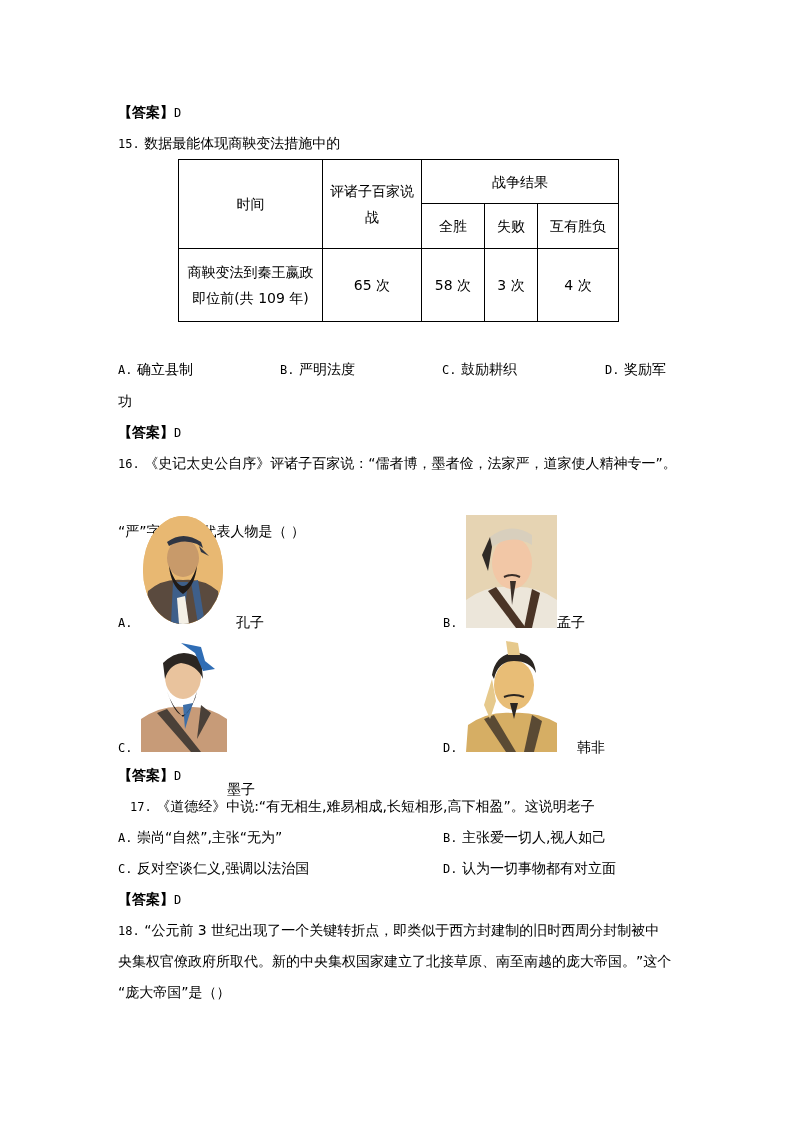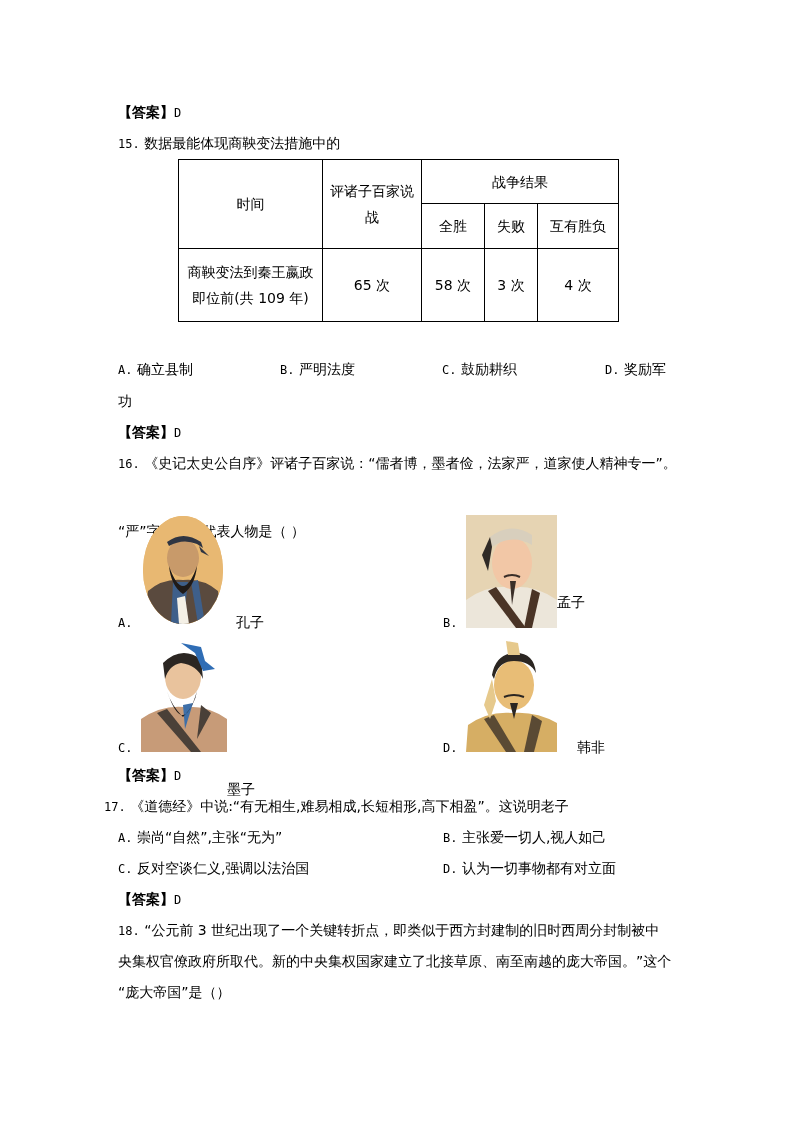--- a/index.html
+++ b/index.html
@@ -113,21 +113,21 @@
     <path d="M0 113 L0 85 Q20 70 45 72 Q70 70 91 85 L91 113 Z" fill="#ece6da"></path>
     <path d="M22 76 L50 113 L60 113 L30 72 Z" fill="#4a3426"></path>
     <path d="M66 74 L58 113 L66 113 L74 78 Z" fill="#4a3426"></path>
     <ellipse cx="46" cy="48" rx="20" ry="26" fill="#f2c7a6"></ellipse>
     <path d="M24 22 Q46 6 66 20 L66 30 Q46 18 26 32 Z" fill="#d8cfbd"></path>
     <path d="M24 22 L16 40 L22 56 L26 32 Z" fill="#2f2a26"></path>
     <path d="M38 62 Q46 58 54 62" stroke="#3a2e28" stroke-width="2" fill="none"></path>
     <path d="M44 66 L46 90 L50 66 Z" fill="#3a2e28"></path>
   </svg>
 </div>
-<div class="abs" style="left:557px;top:592px;"><span>孟子</span></div>
+<div class="abs" style="left:557px;top:612px;"><span>孟子</span></div>
 
 <div class="abs" style="left:118px;top:737px;"><span class="lat">C.</span></div>
 <div class="portrait" style="left:141px;top:639px;width:86px;height:113px;background:#fff;">
   <svg width="86" height="113" viewBox="0 0 86 113">
     <rect width="86" height="113" fill="#ffffff"></rect>
     <path d="M0 113 L0 80 Q20 66 43 68 Q66 66 86 80 L86 113 Z" fill="#c79b78"></path>
     <path d="M16 74 L50 113 L60 113 L26 70 Z" fill="#4a4038"></path>
     <path d="M60 66 L70 74 L56 100 Z" fill="#4a4038"></path>
     <path d="M42 66 L52 64 L44 90 Z" fill="#3e6fa8"></path>
     <ellipse cx="42" cy="38" rx="18" ry="22" fill="#e9c39d"></ellipse>
@@ -152,21 +152,21 @@
     <path d="M38 58 Q48 54 58 58" stroke="#2b2622" stroke-width="2" fill="none"></path>
     <path d="M44 64 L48 80 L52 64 Z" fill="#2b2622"></path>
   </svg>
 </div>
 <div class="abs" style="left:557px;top:737px;padding-left:20px;"><span>韩非</span></div>
 
 <div class="abs ans" style="left:118px;top:765px;">
   <span class="br">【答案】</span><span class="lat">D</span>
 </div>
 
-<div class="abs" style="left:104px;top:796px;text-align:center;">
+<div class="abs" style="left:130px;top:796px;text-align:center;">
   <span class="lat">17.</span> <span>《道德经》中说:“有无相生,难易相成,长短相形,高下相盈”。这说明老子</span>
 </div>
 <div class="abs" style="left:118px;top:827px;text-align:center;">
   <span class="lat">A.</span> <span>崇尚“自然”,主张“无为”</span>
 </div>
 <div class="abs" style="left:443px;top:827px;">
   <span class="lat">B.</span> <span>主张爱一切人,视人如己</span>
 </div>
 <div class="abs" style="left:118px;top:858px;">
   <span class="lat">C.</span> <span>反对空谈仁义,强调以法治国</span>

